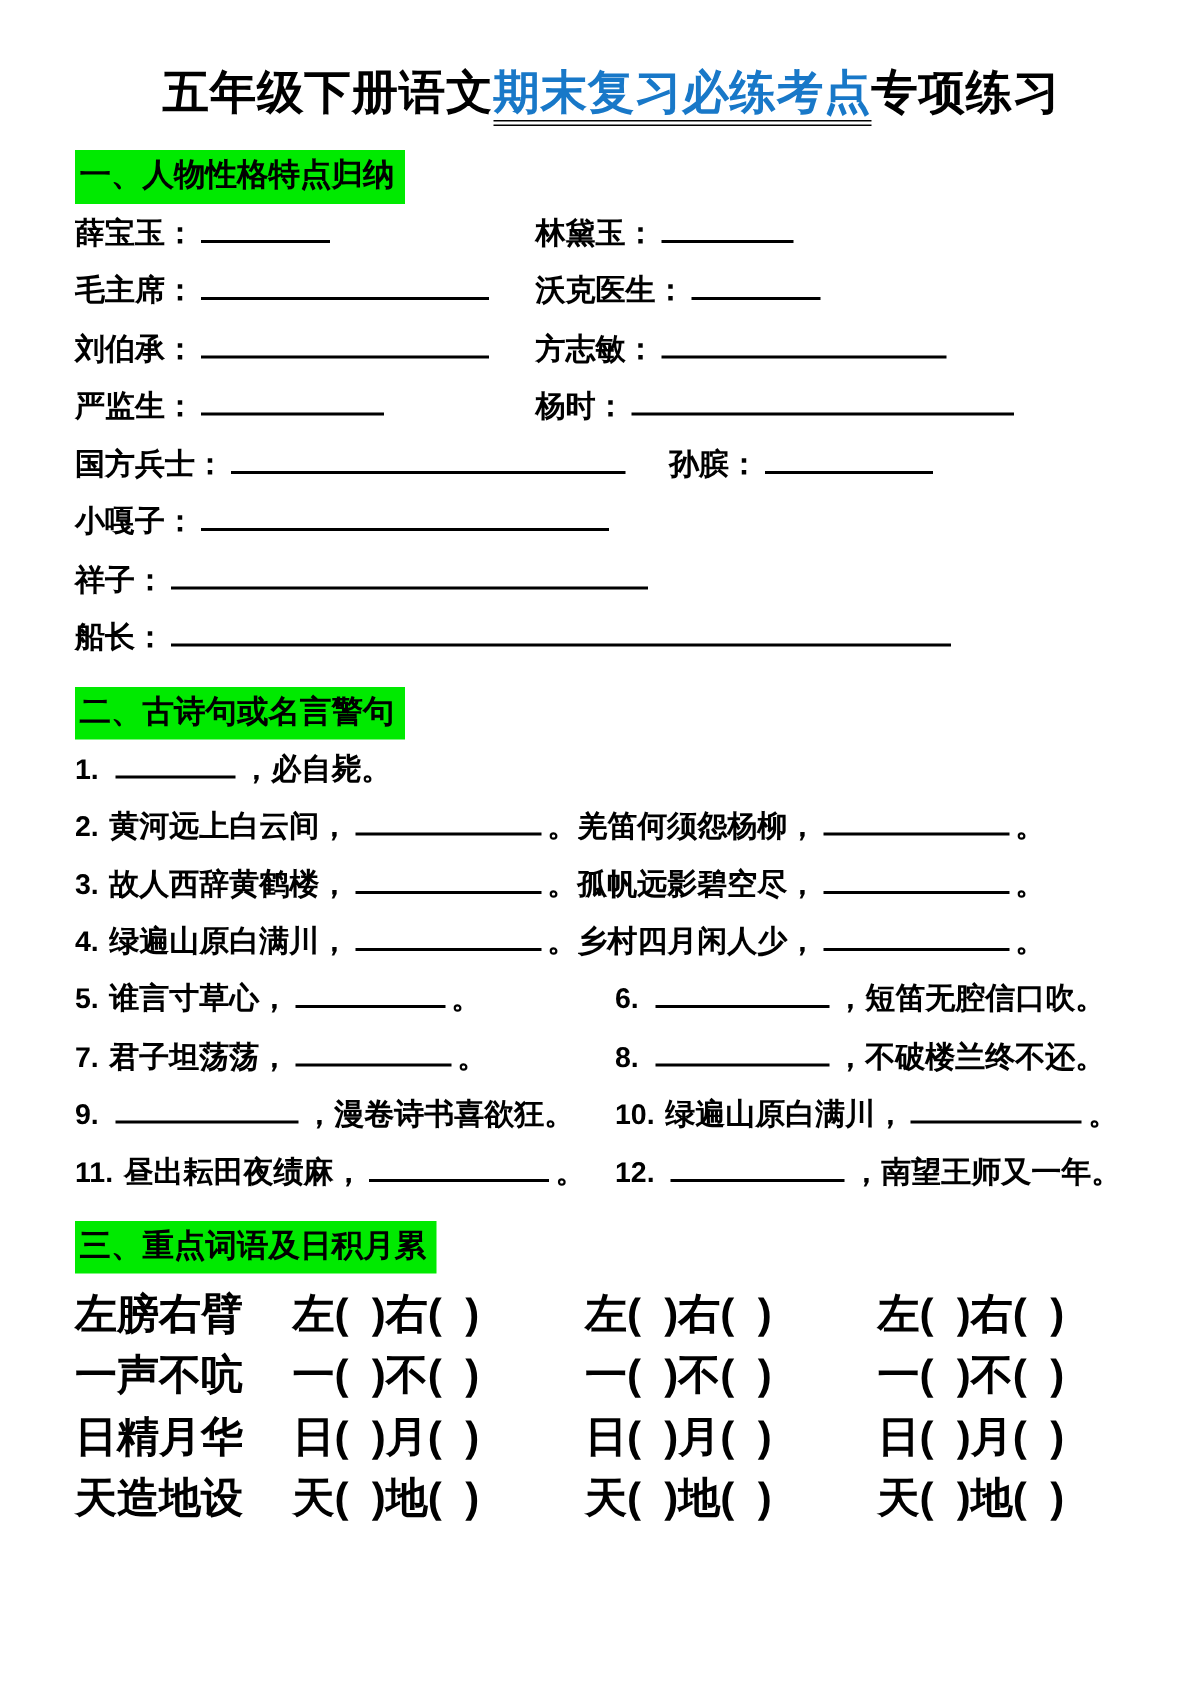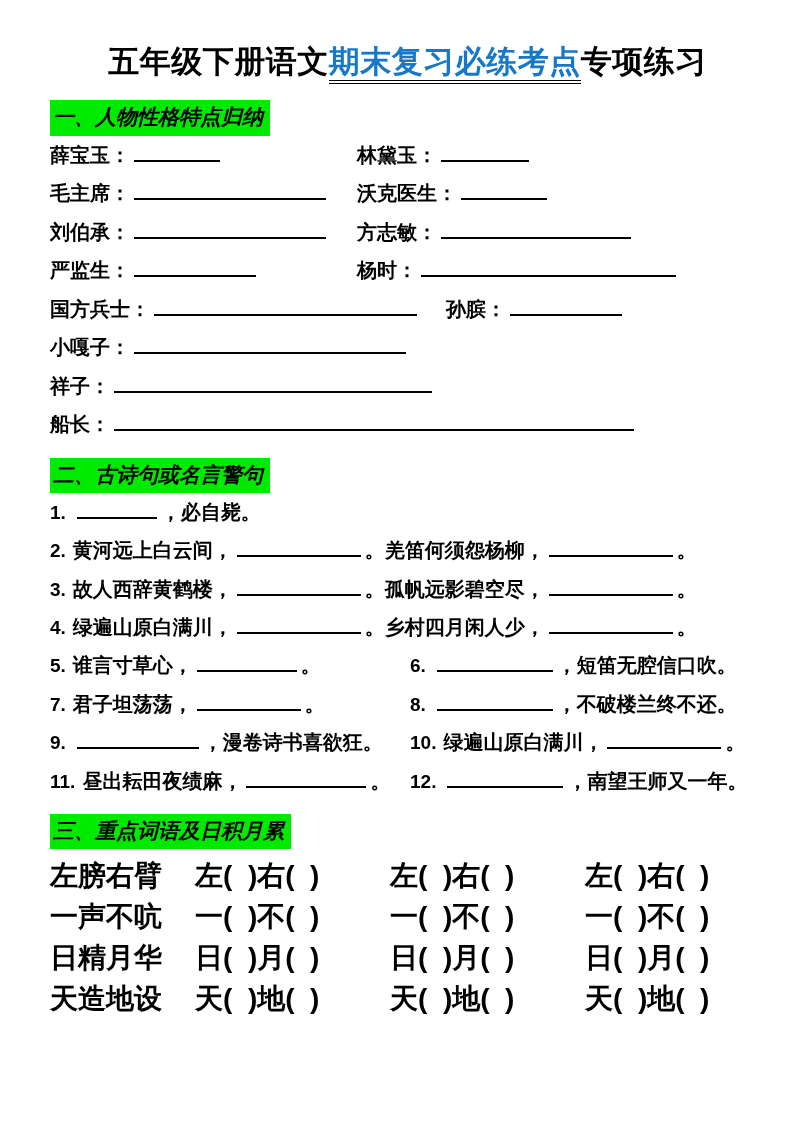--- a/index.html
+++ b/index.html
@@ -14,21 +14,21 @@
   .title{
     margin:16px 0 18px;text-align:center;white-space:nowrap;
     font-size:31px;font-weight:900;letter-spacing:0.5px;line-height:1.3;
   }
   .title .hl{color:var(--title-blue,#1878c8);border-bottom:4px double #000;padding-bottom:1px;}
 
   
   .sec-heading{
     display:table;background:var(--green,#00ea00);
     font-size:21px;font-weight:bold;line-height:1.25;
-    padding:4px 7px 5px 3px;margin:8px 0 6px;font-style:italic;
+    padding:4px 7px 5px 3px;margin:8px 0 6px;
   }
 
   
   .s1-row{display:flex;align-items:flex-start;height:38.5px;font-size:20px;font-weight:600;}
   .s1-row .cell{display:flex;align-items:baseline;}
   #sec1-rows .s1-row:nth-child(-n+4) .cell:first-child{width:307px;flex:none;}
   #sec1-rows .s1-row:nth-child(5) .cell:nth-child(2){margin-left:25px;}
 
   
   .blank{display:inline-block;height:16px;border-bottom:2px solid #000;margin:0 4px;flex:none;}

